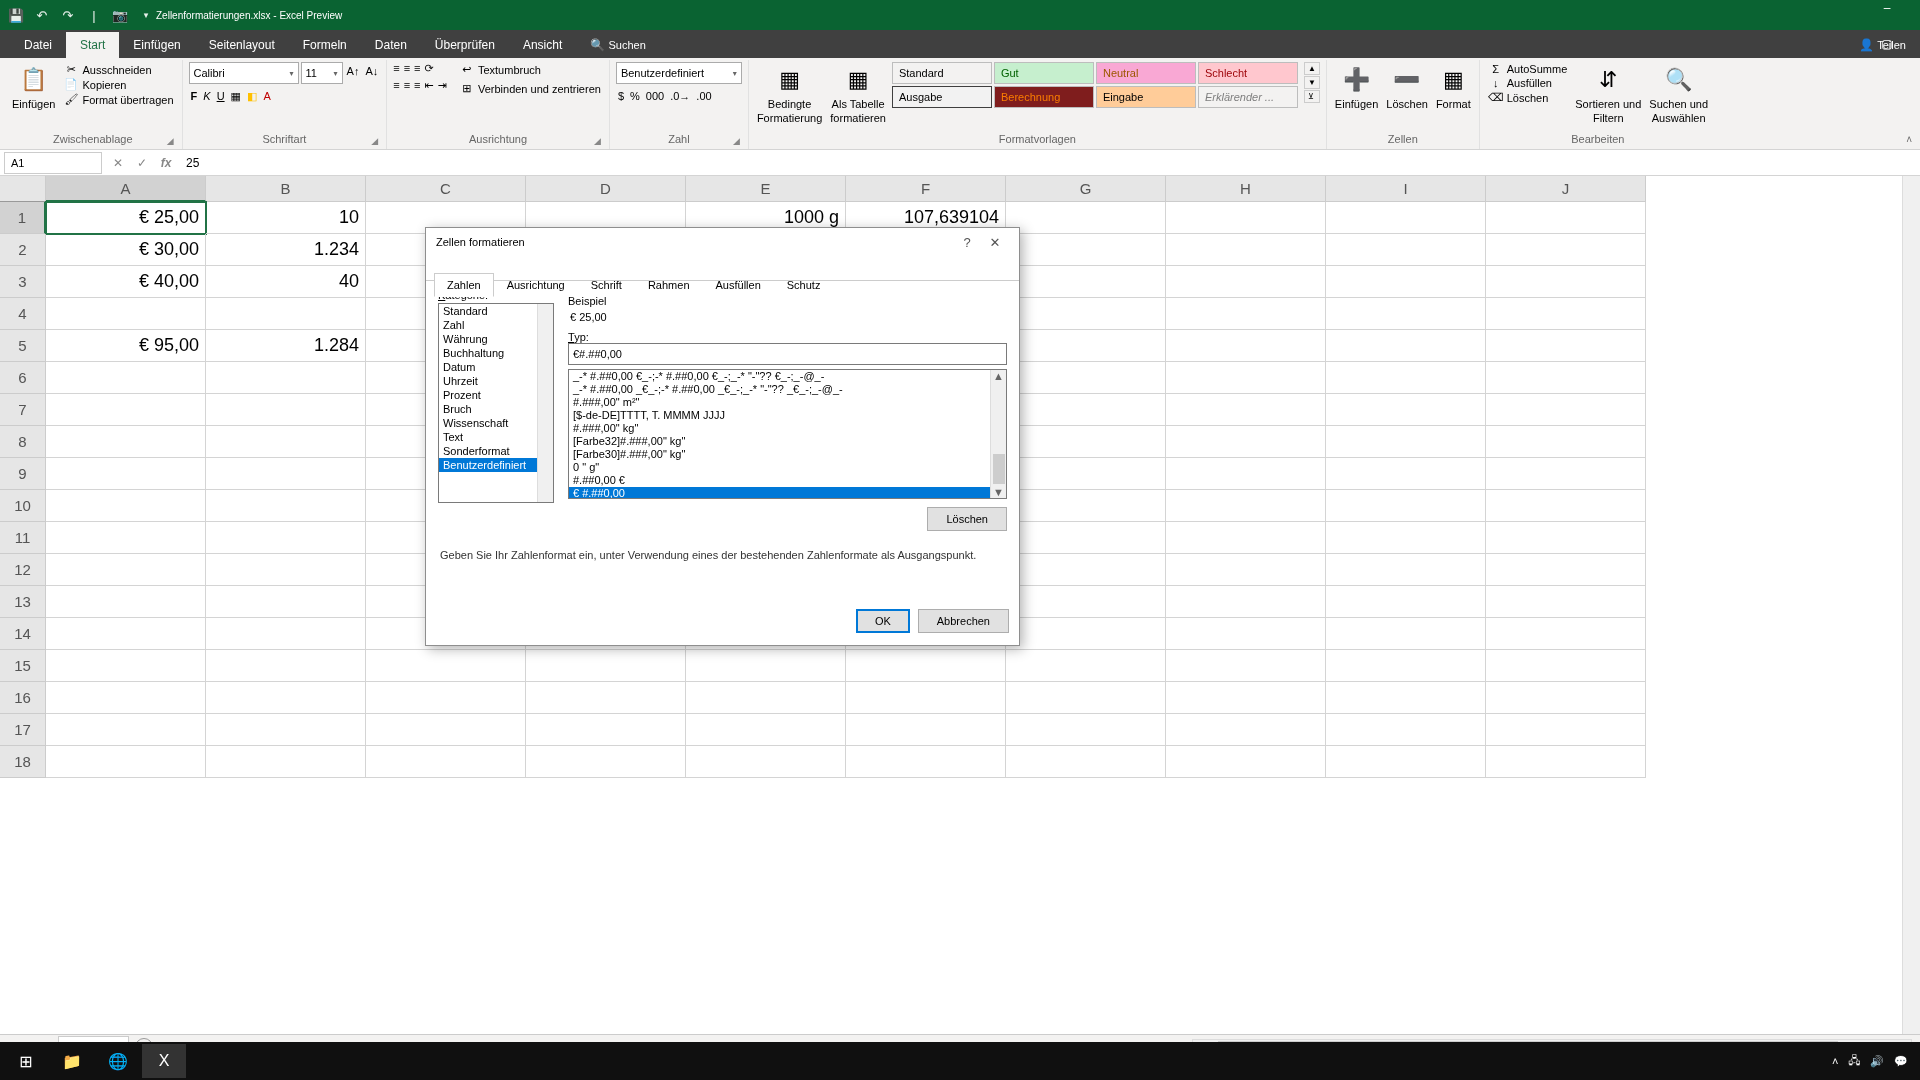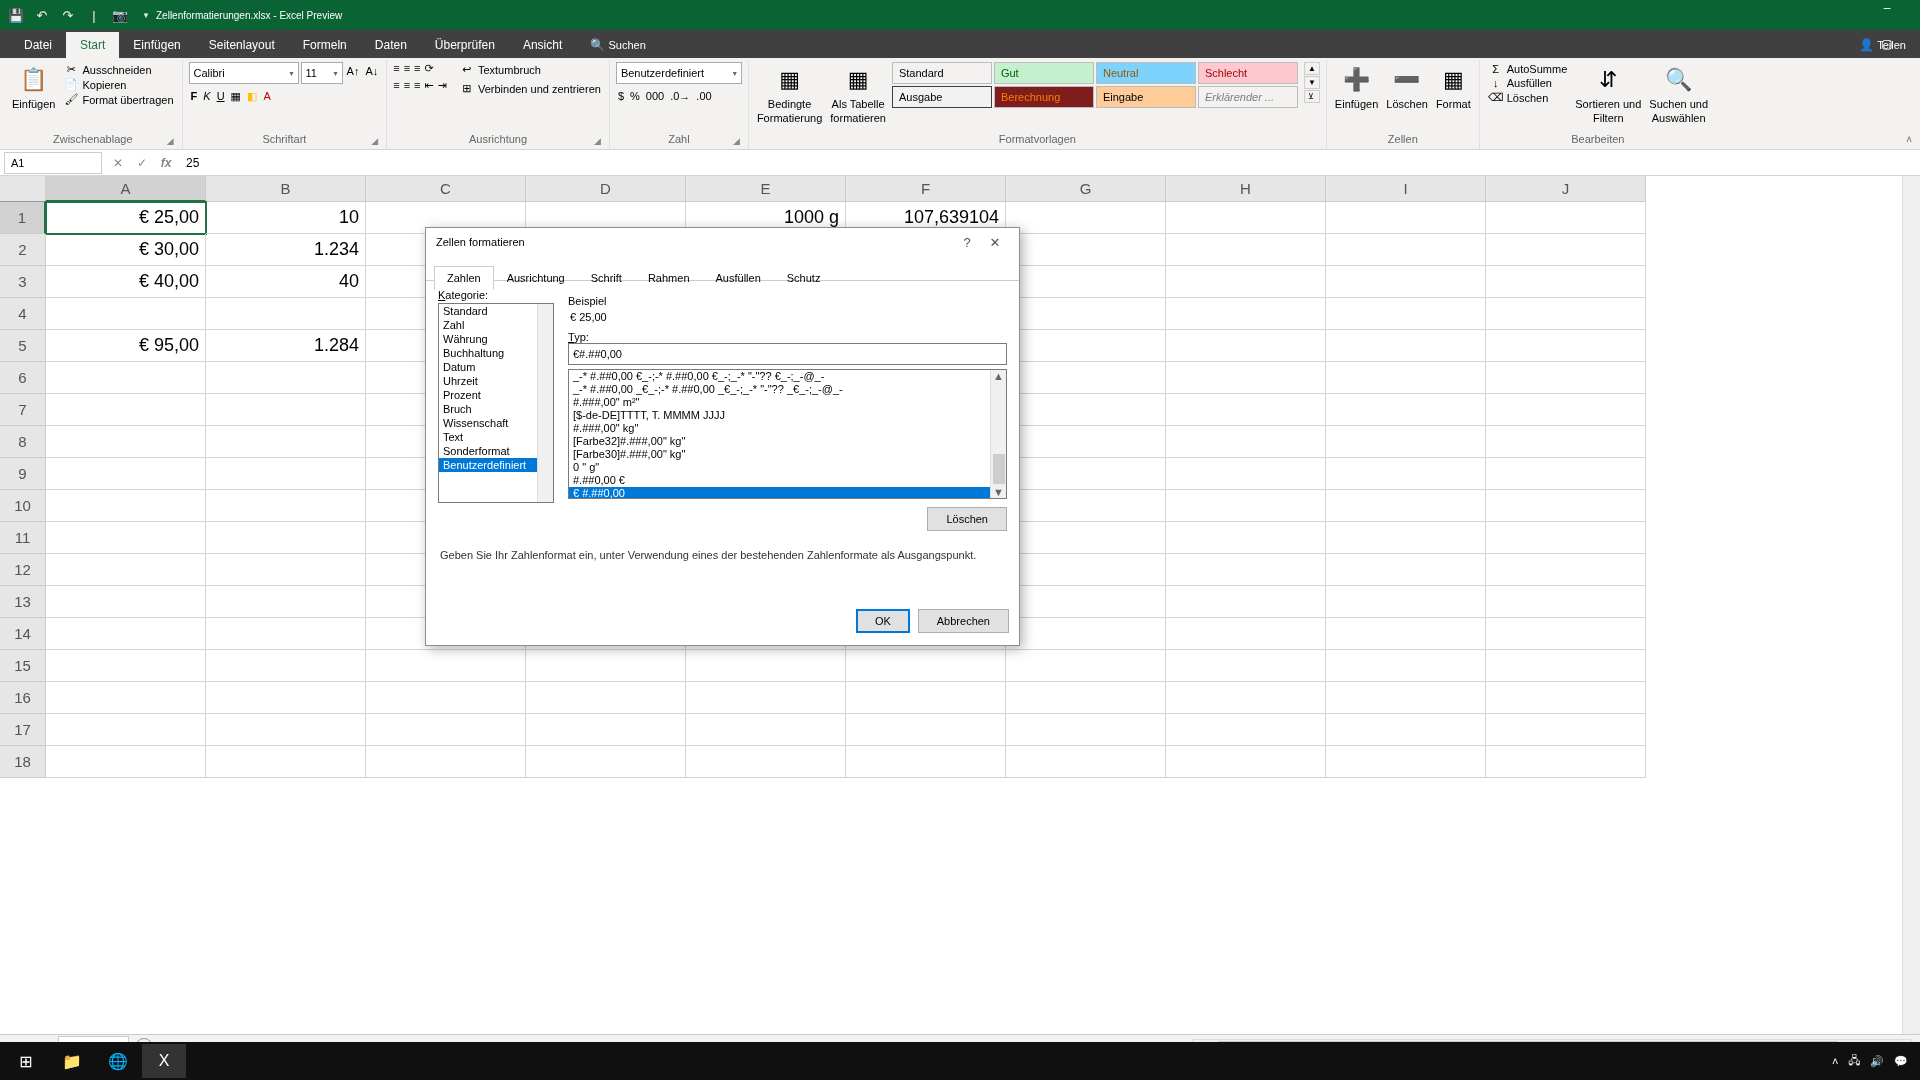--- a/index.html
+++ b/index.html
@@ -74,21 +74,21 @@
 .win-taskbar { position:fixed; bottom:0; left:0; right:0; height:38px; background:#101010; display:flex; align-items:center; padding:0 4px; gap:2px; }
 .win-taskbar .tb { width:44px; height:34px; display:flex; align-items:center; justify-content:center; color:#fff; font-size:16px; }
 .win-taskbar .tray { margin-left:auto; display:flex; align-items:center; gap:10px; color:#fff; font-size:11px; padding-right:8px; }
 
 
 .dialog { position:absolute; left:425px; top:227px; width:595px; background:#fff; border:1px solid #8e8e8e; box-shadow:3px 3px 12px rgba(0,0,0,.3); z-index:100; }
 .dlg-title { height:28px; display:flex; align-items:center; padding:0 10px; font-size:12px; }
 .dlg-title .sp { flex:1; }
 .dlg-title .hb { width:28px; text-align:center; font-size:13px; color:#555; }
 .dlg-tabs { display:flex; border-bottom:1px solid #ccc; padding:0 8px; }
-.dlg-tab { padding:5px 12px; border:1px solid transparent; font-size:11px; cursor:pointer; position:relative; top:10px; }
+.dlg-tab { padding:5px 12px; border:1px solid transparent; font-size:11px; cursor:pointer; position:relative; top:17px; }
 .dlg-tab.active { border:1px solid #ccc; border-bottom:1px solid #fff; background:#fff; }
 .dlg-body { padding:8px 12px 12px; }
 .dlg-body .lbl { font-size:11px; text-decoration:underline; text-decoration-color:transparent; }
 .dlg-body .lbl .ul { text-decoration:underline; }
 .catlist { width:116px; height:200px; border:1px solid #7a7a7a; background:#fff; overflow:hidden; margin-top:2px; position:relative; }
 .catlist .it { padding:1px 4px; font-size:11px; }
 .catlist .it.sel { background:#0078d7; color:#fff; }
 .catlist .sb { position:absolute; right:0; top:0; bottom:0; width:16px; background:#f0f0f0; border-left:1px solid #ddd; }
 .rightpane { margin-left:130px; margin-top:-208px; }
 .sample { font-size:11px; padding:4px 2px 8px; }
@@ -248,21 +248,21 @@
         </div>
       <div class="btncol">
           <div class="bigico">▦</div>
           <span>Als Tabelle</span>
           <span>formatieren</span>
         </div>
       <div style="display:flex;flex-direction:column;gap:2px">
         <div style="display:flex;gap:2px">
           <div class="stylecell">Standard</div>
           <div class="stylecell" style="background:#c6efce;color:#006100">Gut</div>
-          <div class="stylecell" style="background:#7dd3fc;color:#9c5700">Neutral</div>
+          <div class="stylecell" style="background:#f9a8d4;color:#9c5700">Neutral</div>
           <div class="stylecell" style="background:#ffc7ce;color:#9c0006">Schlecht</div>
         </div>
         <div style="display:flex;gap:2px">
           <div class="stylecell" style="background:#f2f2f2;border:1px solid #3f3f3f">Ausgabe</div>
           <div class="stylecell" style="background:#7f1d1d;color:#fa7d00">Berechnung</div>
           <div class="stylecell" style="background:#ffcc99">Eingabe</div>
           <div class="stylecell" style="font-style:italic;color:#7f7f7f">Erklärender ...</div>
         </div>
       </div>
       <div style="display:flex;flex-direction:column;gap:1px;justify-content:center;margin-left:2px">

